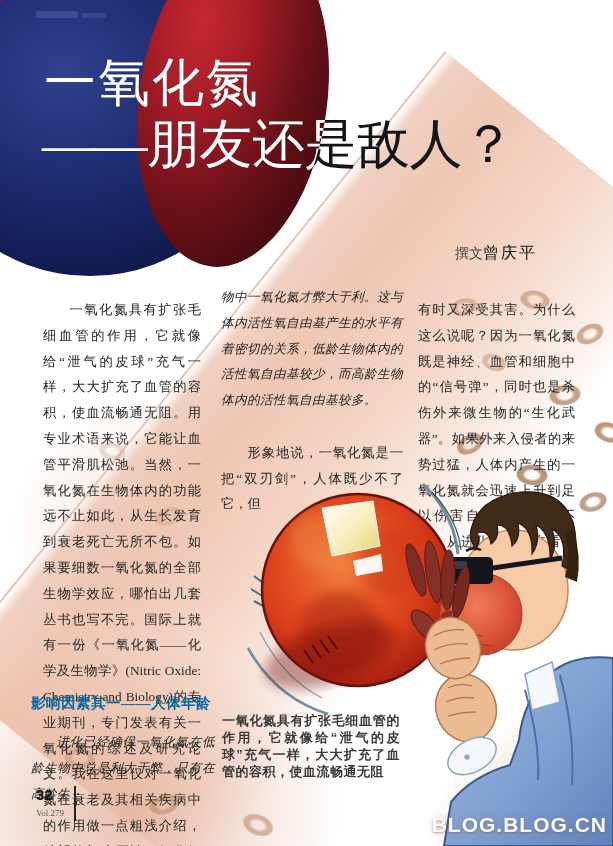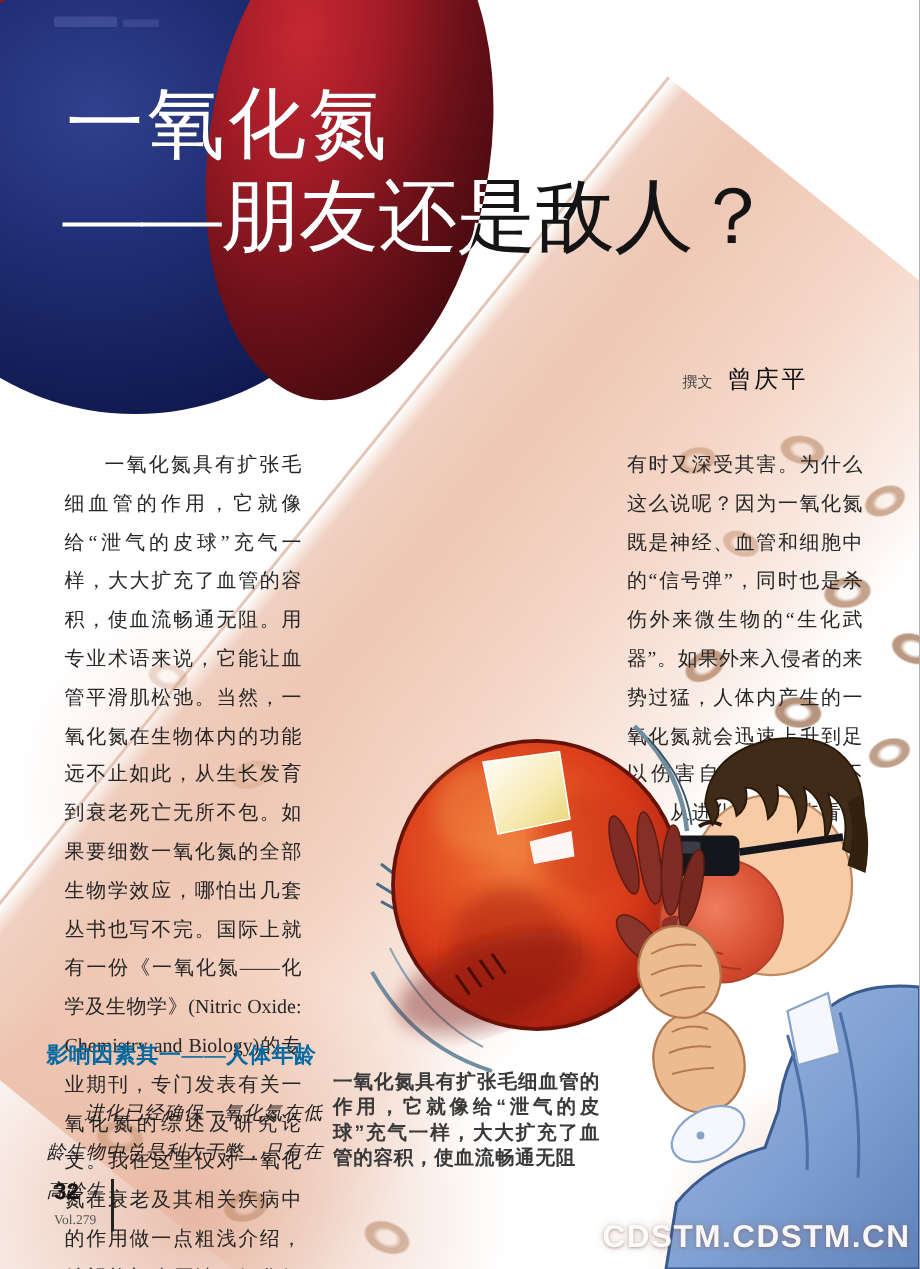--- a/index.html
+++ b/index.html
@@ -14,21 +14,21 @@
   .corner-wash{position:absolute;left:-80px;top:640px;width:420px;height:340px;
     background:radial-gradient(closest-side,rgba(226,170,146,.75),rgba(226,170,146,0));}
   .corner-wash2{position:absolute;left:430px;top:700px;width:340px;height:280px;
     background:radial-gradient(closest-side,rgba(224,166,140,.8),rgba(224,166,140,0));}
   .col1-wash{position:absolute;left:10px;top:400px;width:260px;height:260px;
     background:radial-gradient(closest-side,rgba(238,198,180,.5),rgba(238,198,180,0));}
   .cell{position:absolute;border-radius:50%;}
   
   .header-svg{position:absolute;left:0;top:0;z-index:3;}
   .byline{position:absolute;left:455px;top:243px;z-index:4;white-space:nowrap;}
-  .byline .lbl{font-size:10px;color:#444;margin-right:10px;}
+  .byline .lbl{font-size:14px;color:#444;}
   .byline .name{font-size:16px;color:#101010;letter-spacing:2px;margin-top:14px;}
   
   .col{position:absolute;text-align:justify;text-justify:inter-character;z-index:4;}
   .body-text{font-size:13.3px;line-height:25.8px;color:#262626;}
   .body-text p{margin:12px;}
   .indent{text-indent:2em;}
   .kai{font-style:italic;font-size:12.6px;line-height:25.8px;color:#1f1f1f;letter-spacing:.4px;}
   .gap{height:25.8px;}
   #col1{left:31px;top:285px;width:182px;}
   #col2{left:221px;top:285px;width:182px;}
@@ -122,20 +122,25 @@
   </div>
 
   <div class="col body-text" id="col1">
     <p class="indent">一氧化氮具有扩张毛细血管的作用，它就像给“泄气的皮球”充气一样，大大扩充了血管的容积，使血流畅通无阻。用专业术语来说，它能让血管平滑肌松弛。当然，一氧化氮在生物体内的功能远不止如此，从生长发育到衰老死亡无所不包。如果要细数一氧化氮的全部生物学效应，哪怕出几套丛书也写不完。国际上就有一份《一氧化氮——化学及生物学》(Nitric Oxide: Chemistry and Biology)的专业期刊，专门发表有关一氧化氮的综述及研究论文。我在这里仅对一氧化氮在衰老及其相关疾病中的作用做一点粗浅介绍，希望能初步厘清一氧化氮存在的意义及其利弊。</p>
   </div>
   <div class="section-heading">影响因素其一——人体年龄</div>
   <div class="col kai" id="col1b">
     <p class="indent" style="margin:0">进化已经确保一氧化氮在低龄生物中总是利大于弊，只有在高龄生</p>
   </div>
 
+  <div class="col" id="col2">
+    <p class="kai" style="margin:0">物中一氧化氮才弊大于利。这与体内活性氧自由基产生的水平有着密切的关系，低龄生物体内的活性氧自由基较少，而高龄生物体内的活性氧自由基较多。</p>
+    <div class="gap"></div>
+    <p class="body-text indent" style="margin:0">形象地说，一氧化氮是一把“双刃剑”，人体既少不了它，但</p>
+  </div>
 
   <div class="col body-text" id="col3">
     <p>有时又深受其害。为什么这么说呢？因为一氧化氮既是神经、血管和细胞中的“信号弹”，同时也是杀伤外来微生物的“生化武器”。如果外来入侵者的来势过猛，人体内产生的一氧化氮就会迅速上升到足以伤害自己的水平。不过，从进化的角度来看，人</p>
   </div>
 
   <svg class="illu" width="393" height="406" viewBox="0 0 393 406">
     <defs>
       <radialGradient id="balloonGrad" cx="42%" cy="38%" r="75%">
         <stop offset="0%" stop-color="#f08040"></stop>
         <stop offset="30%" stop-color="#e65826"></stop>
@@ -233,15 +238,15 @@
       </g>
     </g>
   </svg>
 
   <div class="caption">一氧化氮具有扩张毛细血管的作用，它就像给“泄气的皮球”充气一样，大大扩充了血管的容积，使血流畅通无阻</div>
 
   <div class="pagenum">32</div>
   <div class="volume">Vol.279</div>
   <div class="footer-rule"></div>
 
-  <div class="watermark">CDSTM.CDSTM.CN</div>
+  <div class="watermark">BLOG.BLOG.CN</div>
 
 </div>
 
 </body></html>

